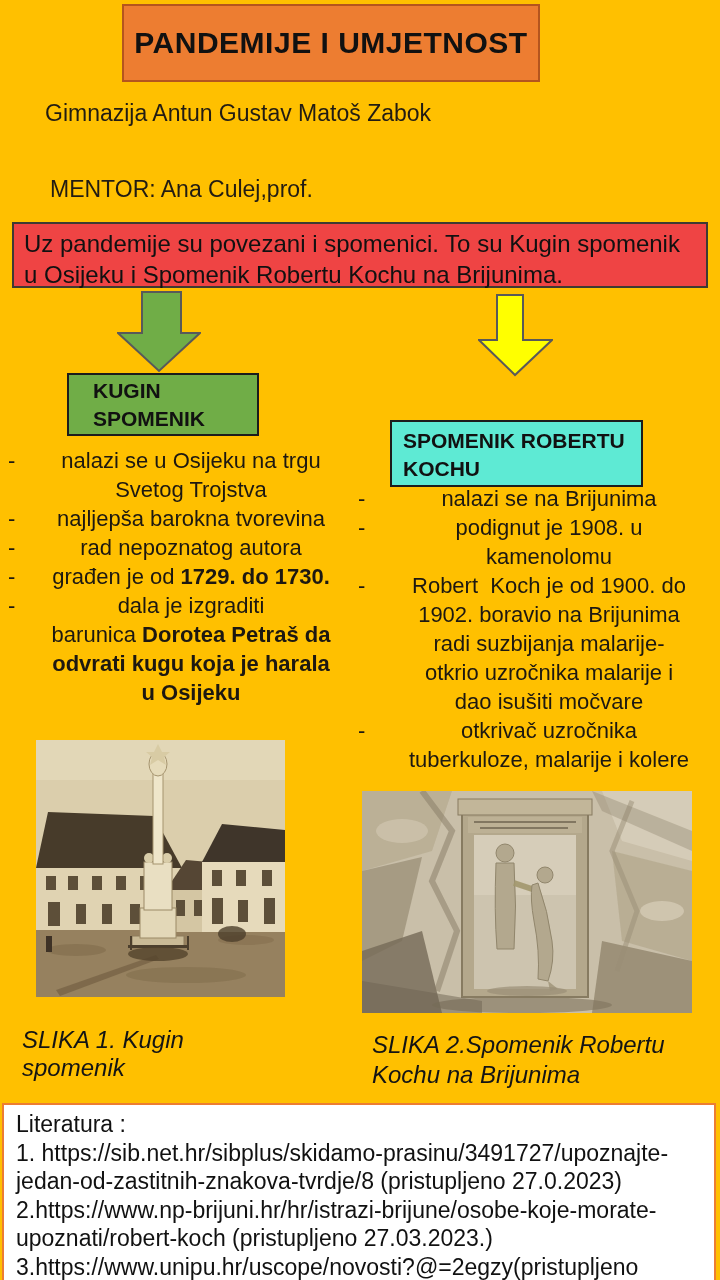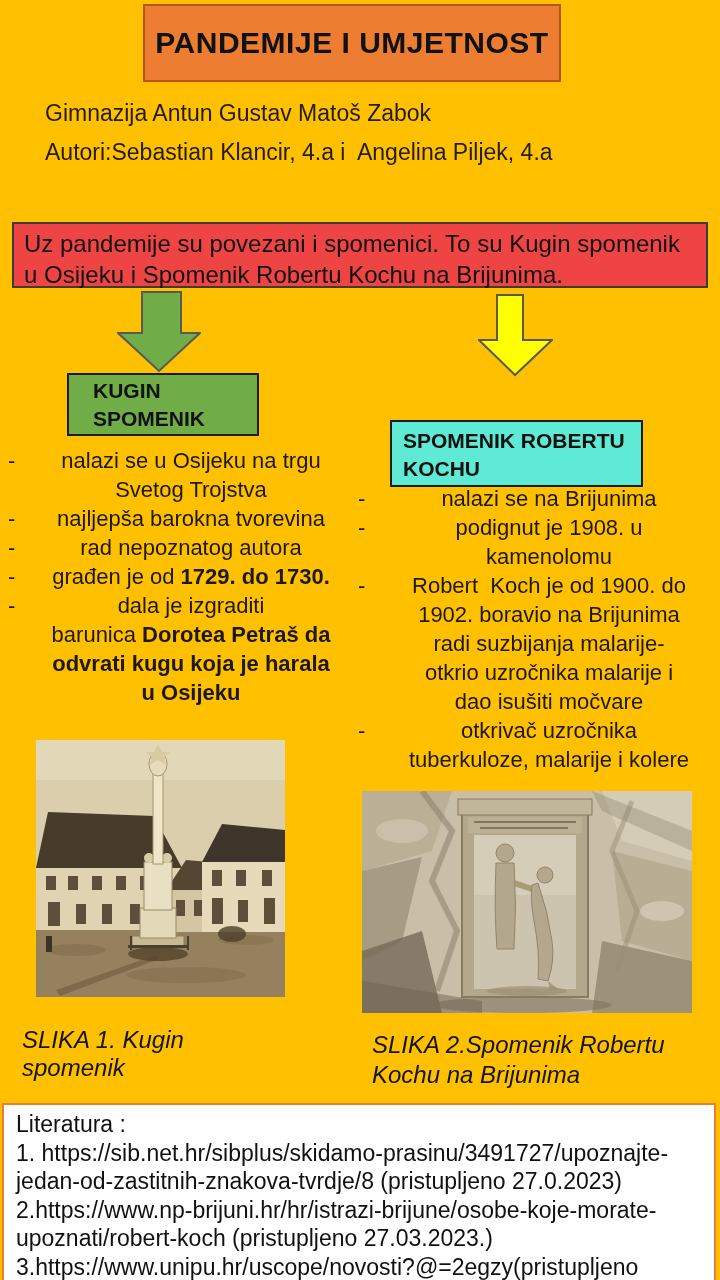--- a/index.html
+++ b/index.html
@@ -8,21 +8,21 @@
     position:relative; width:720px; height:1280px; overflow:hidden;
     font-family:"Liberation Sans", sans-serif; color:#1d1811;
     margin:0 auto;
   }
   .abs { position:absolute; }
 
   
   .title-box {
     left:122px; top:4px; width:418px; height:78px;
     border:2px solid #B4551E;
-    display:flex; align-items:center; justify-content:center;margin-left:21px;
+    display:flex; align-items:center; justify-content:center;
   }
   .title-box h1 { font-size:30px; font-weight:bold; color:#111; letter-spacing:.5px; }
 
   
   .hline { font-size:23px; white-space:pre-wrap; color:#221c13; }
   .school  { left:45px; top:100px; }
   .authors { left:45px; top:139px; }
   .mentor  { left:50px; top:176px; }
 
   
@@ -71,21 +71,21 @@
 </head>
 <body>
 
 <div id="page" style="background: rgb(255, 192, 0);">
 
   <div class="abs title-box" style="background: rgb(237, 125, 49); border-color: rgb(180, 85, 30);">
     <h1>PANDEMIJE I UMJETNOST</h1>
   </div>
 
   <div class="abs hline school">Gimnazija Antun Gustav Matoš Zabok</div>
-  <div class="abs hline authors">Autori:Sebastian Klancir, 4.a i  Angelina Piljek, 4.a</div>
+  <div class="abs hline mentor">MENTOR: Ana Culej,prof.</div>
 
   <div class="abs intro-box">
     <span>Uz pandemije su povezani i spomenici. To su Kugin spomenik u Osijeku i Spomenik Robertu Kochu na Brijunima.</span>
   </div>
 
   <svg class="abs arrow-svg" style="left:117px; top:291px;" width="84" height="82" viewBox="0 0 84 82">
     <polygon points="25,1 64,1 64,42 83,42 42,80 1,42 25,42" style="fill: rgb(112, 173, 71);"></polygon>
   </svg>
 
   <svg class="abs arrow-svg" style="left:478px; top:294px;" width="75" height="83" viewBox="0 0 75 83">

